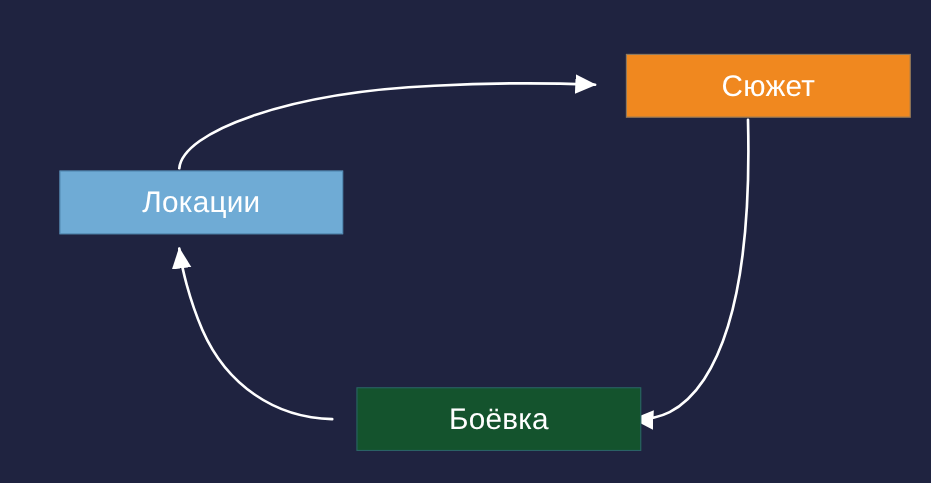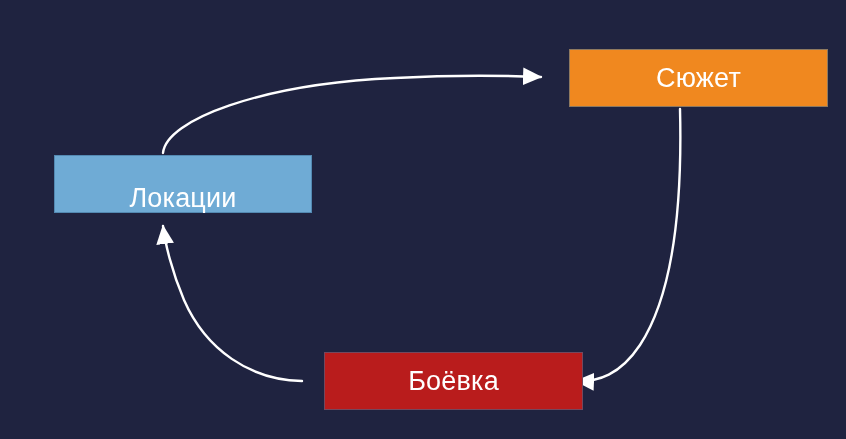--- a/index.html
+++ b/index.html
@@ -66,25 +66,25 @@
       </marker>
     </defs>
 
     <path class="edge-path" marker-end="url(#arrow-right)" d="M 163 153 C 166 120 260 84 395 78 C 470 74 516 76 541 77"></path>
 
     <path class="edge-path" marker-end="url(#arrow-left)" d="M 680 109 C 682 190 676 290 640 345 C 620 375 598 382 576 381"></path>
 
     <path class="edge-path" marker-end="url(#arrow-up)" d="M 302 381 C 250 380 206 350 184 300 C 172 272 165 243 163 226"></path>
   </svg>
 
-  <div class="node" id="node-lokacii" style="left: 34px; top: 155px; width: 258px; height: 58px; background: rgb(111, 171, 213); align-items: flex-end;">
+  <div class="node" id="node-lokacii" style="left: 34px; top: 155px; width: 258px; height: 58px; background: rgb(111, 171, 213);">
     <span class="node-label">Локации</span>
   </div>
 
   <div class="node" id="node-syuzhet" style="left: 549px; top: 49px; width: 259px; height: 58px; background: rgb(240, 136, 31);">
     <span class="node-label">Сюжет</span>
   </div>
 
-  <div class="node" id="node-boyovka" style="left: 304px; top: 352px; width: 259px; height: 58px; background: #b91c1c;">
+  <div class="node" id="node-boyovka" style="left: 304px; top: 352px; width: 259px; height: 58px; background: #14532d;">
     <span class="node-label">Боёвка</span>
   </div>
 
 </div>
 
 </body></html>

